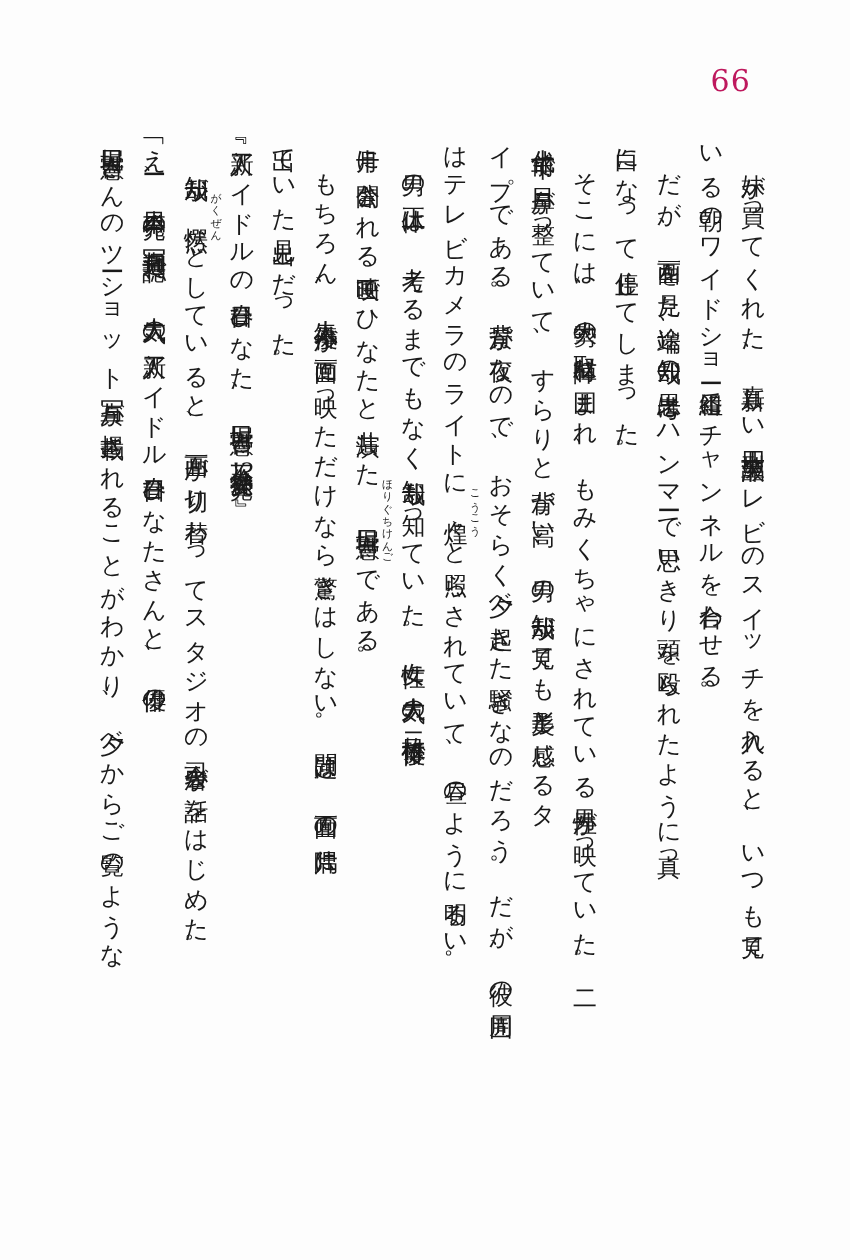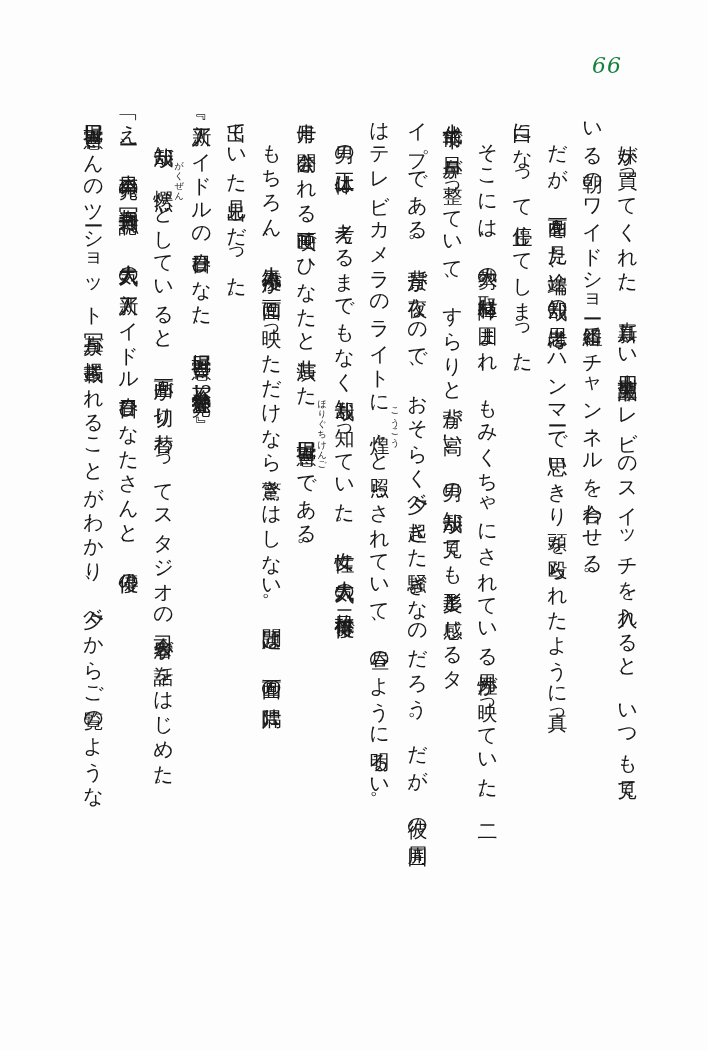--- a/index.html
+++ b/index.html
@@ -12,23 +12,22 @@
     width: 708px;
     height: 1050px;
     background: #fdfdfd;
     overflow: hidden;
     font-family: "DejaVu Serif", "Liberation Serif", serif;
   }
   .page-number {
     position: absolute;
     top: 53px;
     left: 592px;
-    font-size: 22px;
-    font-style: italic;
-    color: #15803d;
+    font-size: 25px;
+    color: #be185d;
     letter-spacing: 1px;
   }
   .text-area {
     position: absolute;
     top: 108px;
     right: 63px;
     width: 562px;
     height: 870px;
     writing-mode: vertical-rl;
     -webkit-writing-mode: vertical-rl;

